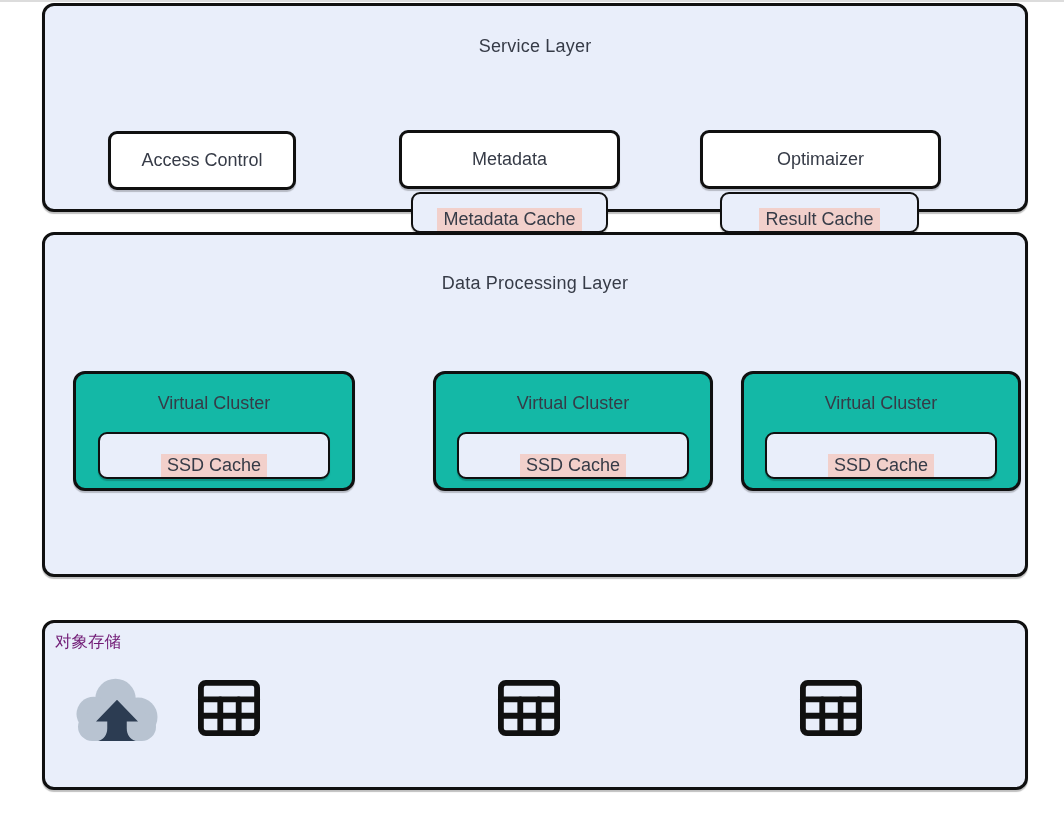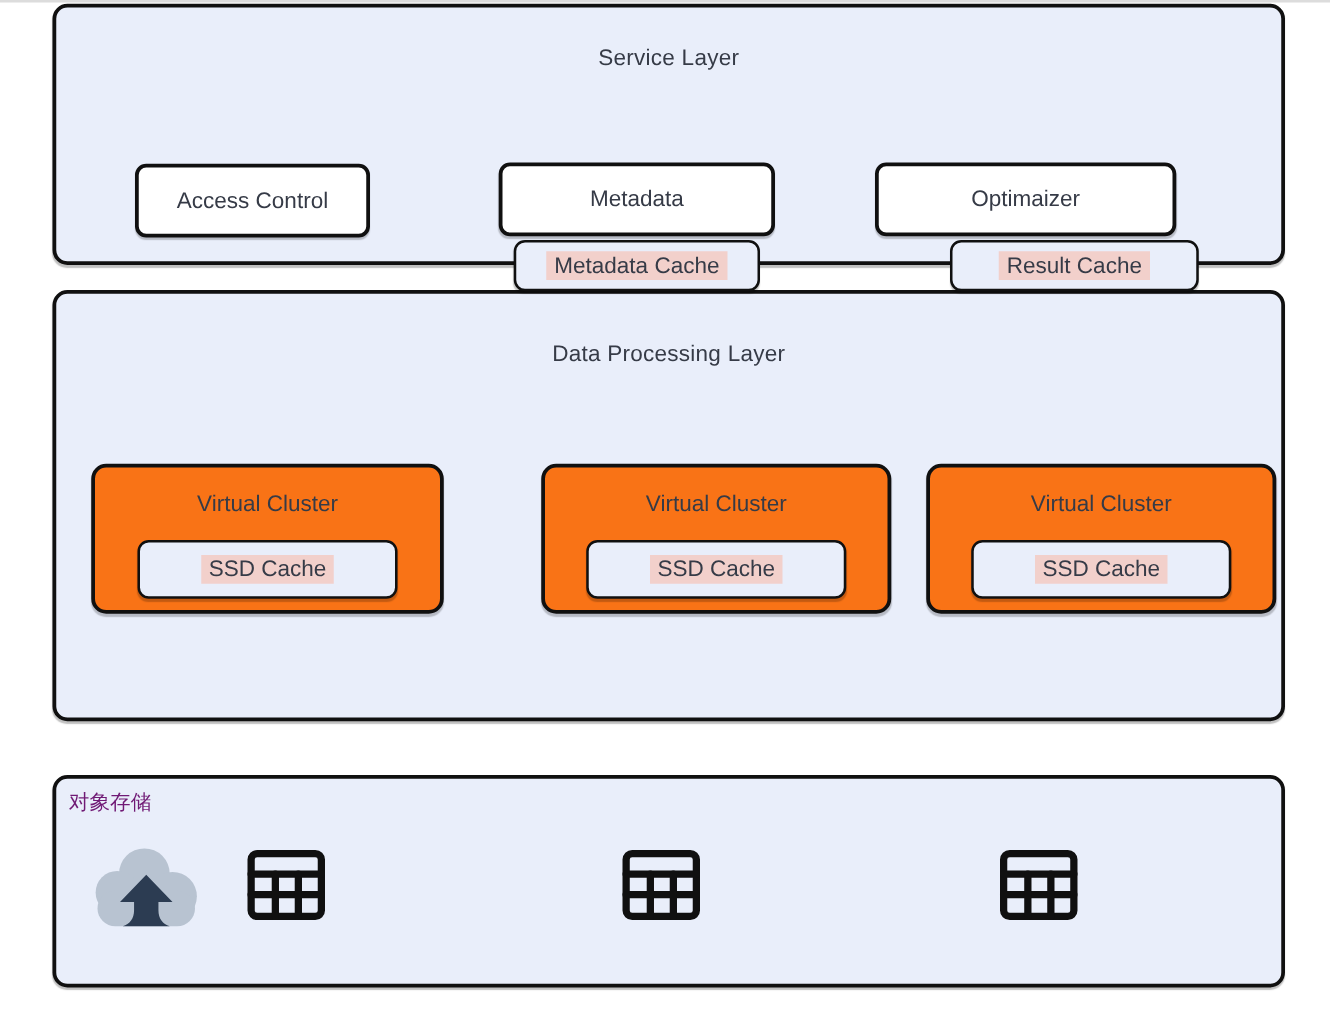--- a/index.html
+++ b/index.html
@@ -59,61 +59,61 @@
   #access-control-box { left: 63px;  top: 125px; width: 188px; height: 59px; }
   #metadata-box       { left: 354px; top: 124px; width: 221px; height: 59px; }
   #optimaizer-box     { left: 655px; top: 124px; width: 241px; height: 59px; text-align: right; }
 
   .cache {
     position: absolute;
     background: #e9eefa;
     border: 2.5px solid #101010;
     border-radius: 9px;
     display: flex;
-    align-items: center;
+    align-items: flex-end;
     justify-content: center;
     font-size: 18px;
     color: #363b47;
     box-shadow: 0 2px 1px rgba(0,0,0,0.22);
     z-index: 2;
   }
   #metadata-cache-box { left: 366px; top: 186px; width: 197px; height: 41px; }
-  #result-cache-box   { left: 715px; top: 186px; width: 199px; height: 41px; }
+  #result-cache-box   { left: 675px; top: 186px; width: 199px; height: 41px; }
 
   .hl {
     background: #f2d0cb;
     padding: 1px 6px;
     white-space: nowrap;
   }
 
   .cluster {
     position: absolute;
     top: 136px;
     height: 120px;
-    background: #f97316;
+    background: #14b8a6;
     border: 3px solid #101010;
     border-radius: 12px;
     box-shadow: 0 2px 1px rgba(0,0,0,0.22);
   }
   #cluster-1 { left: 28px;  width: 282px; }
   #cluster-2 { left: 388px; width: 280px; }
   #cluster-3 { left: 696px; width: 280px; }
 
   .cluster-label {
     position: absolute;
     top: 19px; left: 0; width: 100%;
     text-align: center;
     font-size: 18px;
     color: #363b47;
   }
   .cluster .cache {
     left: 50%;
     transform: translateX(-50%);
     top: 58px;
-    width: 208px;
+    width: 232px;
     height: 47px;
   }
 
   .object-storage-label {
     position: absolute;
     left: 10px; top: 8px;
     font-size: 16.5px;
     color: #701a75;
   }
 

